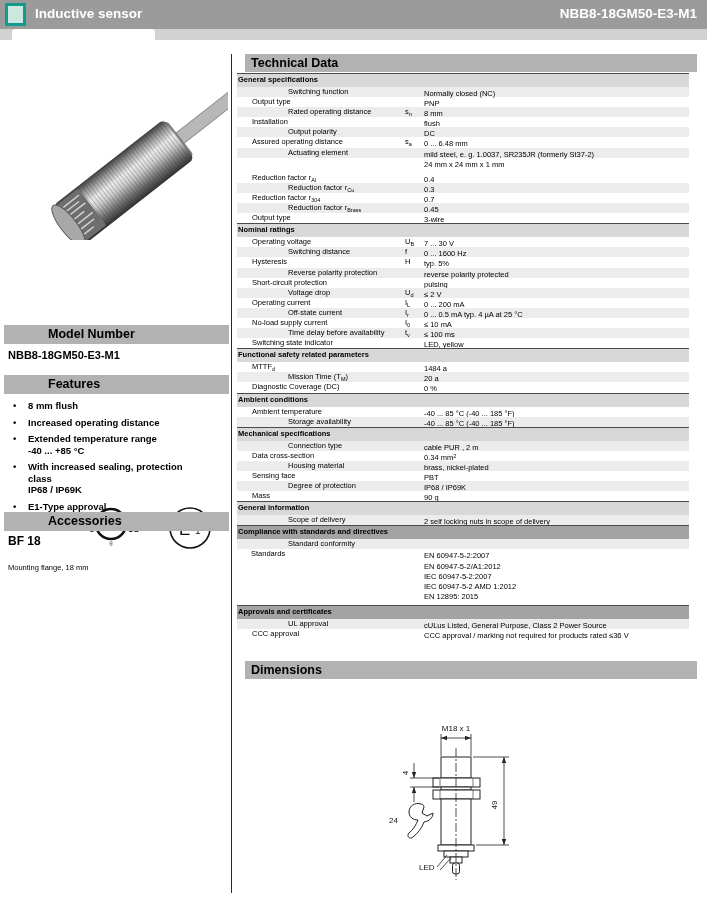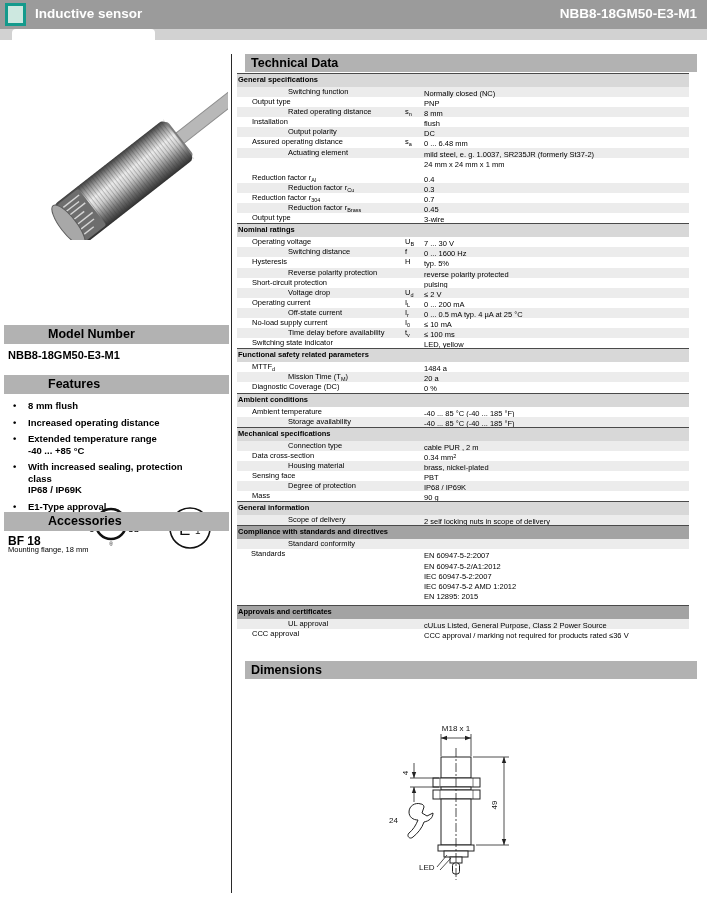--- a/index.html
+++ b/index.html
@@ -28,21 +28,21 @@
   .ce{position:absolute;left:26px;top:260px;font-size:22px;letter-spacing:3px;color:#1a1a1a;}
   .culsvg{position:absolute;left:84px;top:250px;}
   .e1svg{position:absolute;left:166px;top:254px;}
 
   .model-number{position:absolute;left:8px;top:349px;font-size:11px;font-weight:bold;}
   .features{position:absolute;left:8px;top:400px;width:220px;}
   .feat{display:flex;margin-bottom:5px;font-size:9.5px;font-weight:bold;line-height:11.5px;}
   .feat .dot{width:20px;padding-left:5px;box-sizing:border-box;}
   .ftxt{display:flex;flex-direction:column;}
   .acc-name{position:absolute;left:8px;top:534px;font-size:12px;font-weight:bold;}
-  .acc-desc{position:absolute;left:8px;top:545px;font-size:7.5px;}
+  .acc-desc{position:absolute;left:8px;top:563px;font-size:7.5px;}
 
   
   .table{position:absolute;left:237px;top:73px;width:452px;}
   .trow{position:relative;height:10.1px;line-height:10.1px;font-size:7.5px;white-space:nowrap;}
   .trow.g{background:#ececec;padding-left:36px;}
   .trow.section{height:13px;line-height:12px;background:#d8d8d8;font-weight:bold;border-top:1px solid #4a4a4a;}
   .trow.section2{height:13px;line-height:12px;background:#a3a3a3;font-weight:bold;border-top:1px solid #4a4a4a;}
   .trow.spacer{height:5px;}
   .lbl{margin-left:15px;}
   .trow.section .lbl,.trow.section2 .lbl{margin-left:1px;}

